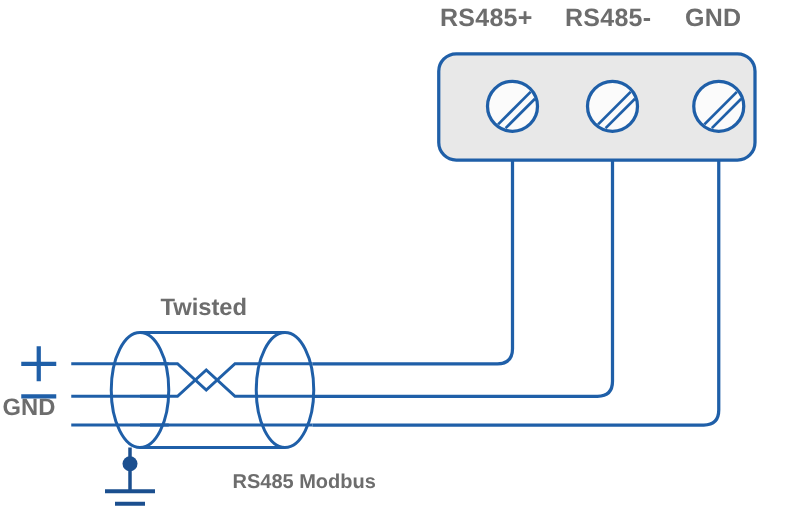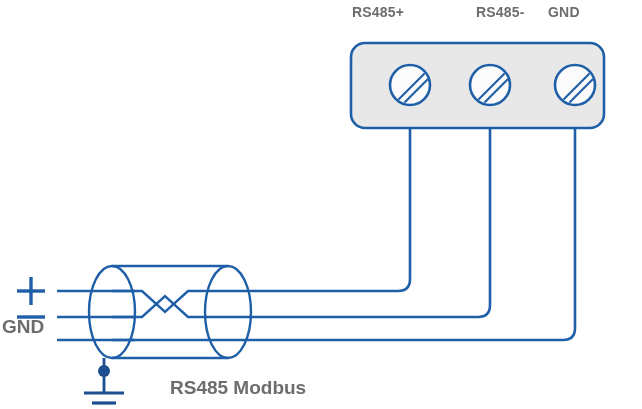--- a/index.html
+++ b/index.html
@@ -28,43 +28,43 @@
   }
   .lbl {
     position: absolute;
     font-family: "Liberation Sans", sans-serif;
     font-weight: bold;
     color: #6d6d6d;
     white-space: pre;
     line-height: 1.0;
   }
   .term-label {
-    font-size: 14px;
+    font-size: 20px;
     letter-spacing: 0.2px;
   }
   #label-rs485-plus { left: 352px; top: 5px; }
-  #label-rs485-minus { left: 476px; top: 5px; }
+  #label-rs485-minus { left: 452px; top: 5px; }
   #label-gnd-top { left: 548px; top: 5px; }
   #label-cable-title {
     left: 96px;
     top: 184px;
     width: 134px;
     text-align: center;
     font-size: 19px;
     line-height: 25px;
   }
   #label-gnd-left {
     left: 2px;
     top: 317px;
     font-size: 19px;
   }
   #label-rs485-modbus {
-    left: 170px;
+    left: 186px;
     top: 378px;
-    font-size: 19px;
+    font-size: 16px;
     text-align: right;
   }
 </style>
 </head>
 <body>
 
 <div id="diagram-root">
 
   <svg id="diagram-svg" viewBox="0 0 642 409">
 
@@ -148,19 +148,20 @@
 
   </svg>
 
   <div class="lbl term-label" id="label-rs485-plus">RS485+</div>
 
   <div class="lbl term-label" id="label-rs485-minus">RS485-</div>
 
   <div class="lbl term-label" id="label-gnd-top">GND</div>
 
   <div class="lbl" id="label-cable-title">
+    <div>Twisted</div>
   </div>
 
   <div class="lbl" id="label-gnd-left">GND</div>
 
   <div class="lbl" id="label-rs485-modbus">RS485 Modbus</div>
 
 </div>
 
 </body></html>

